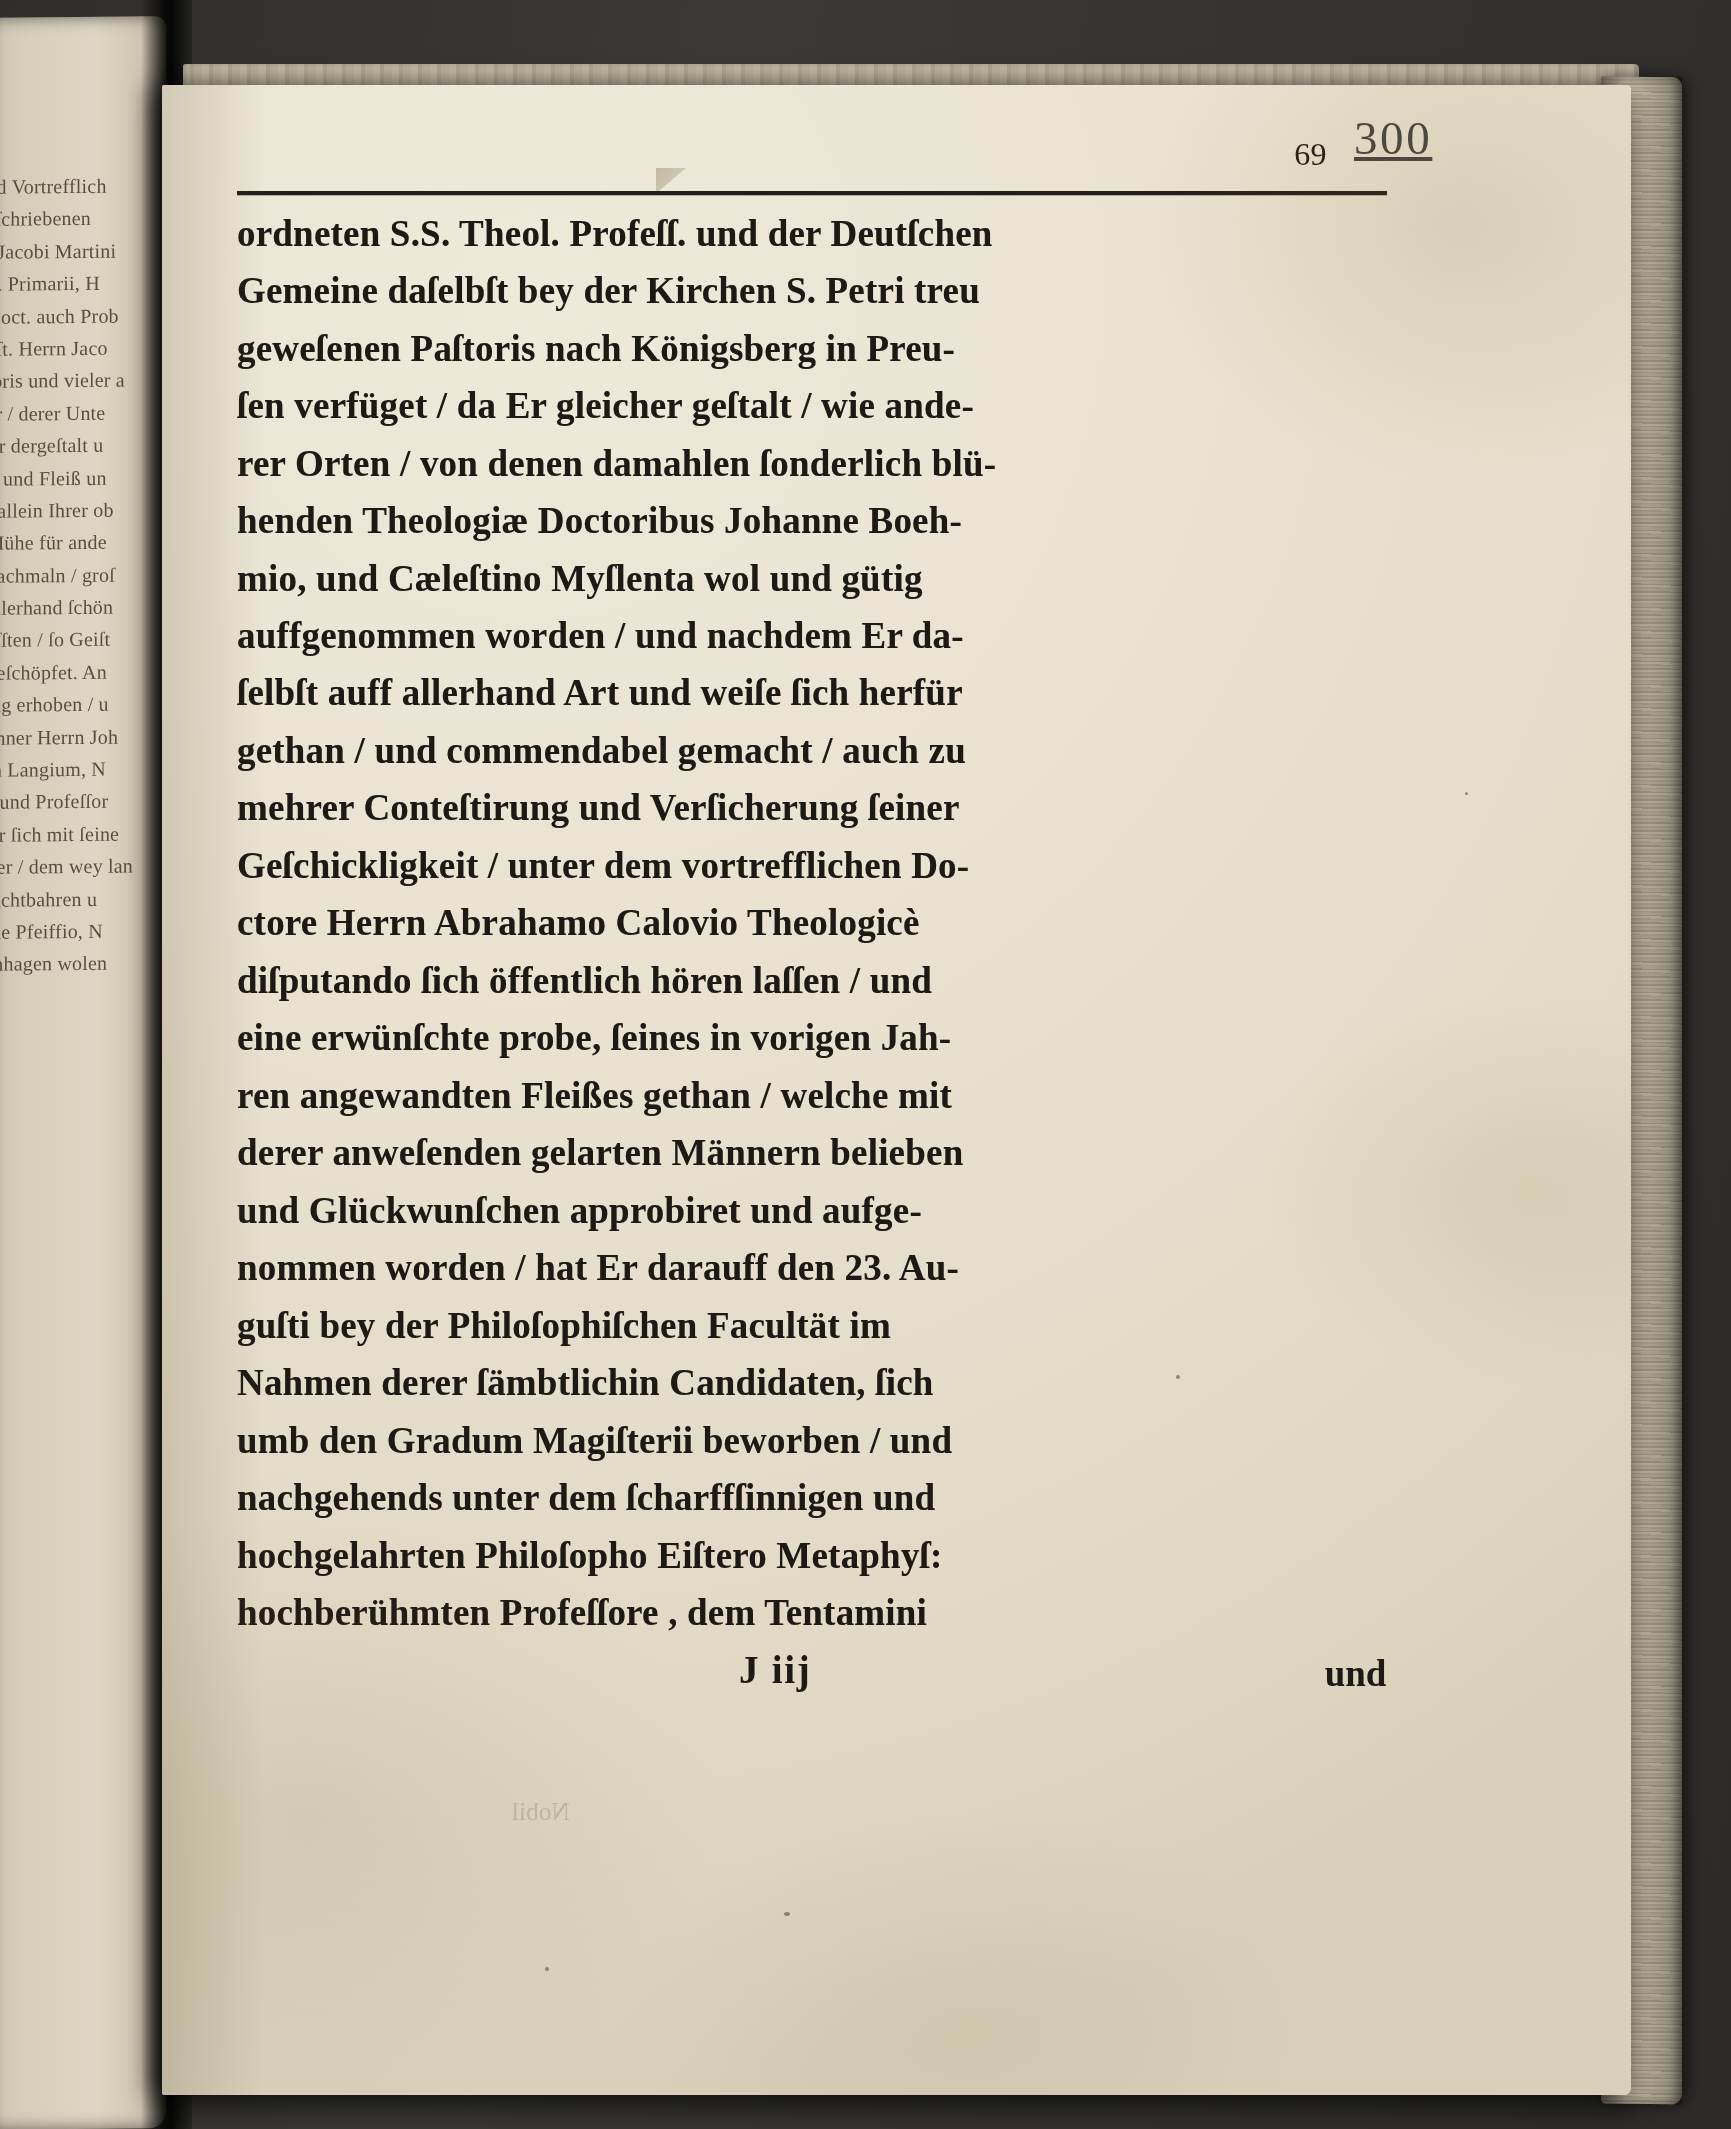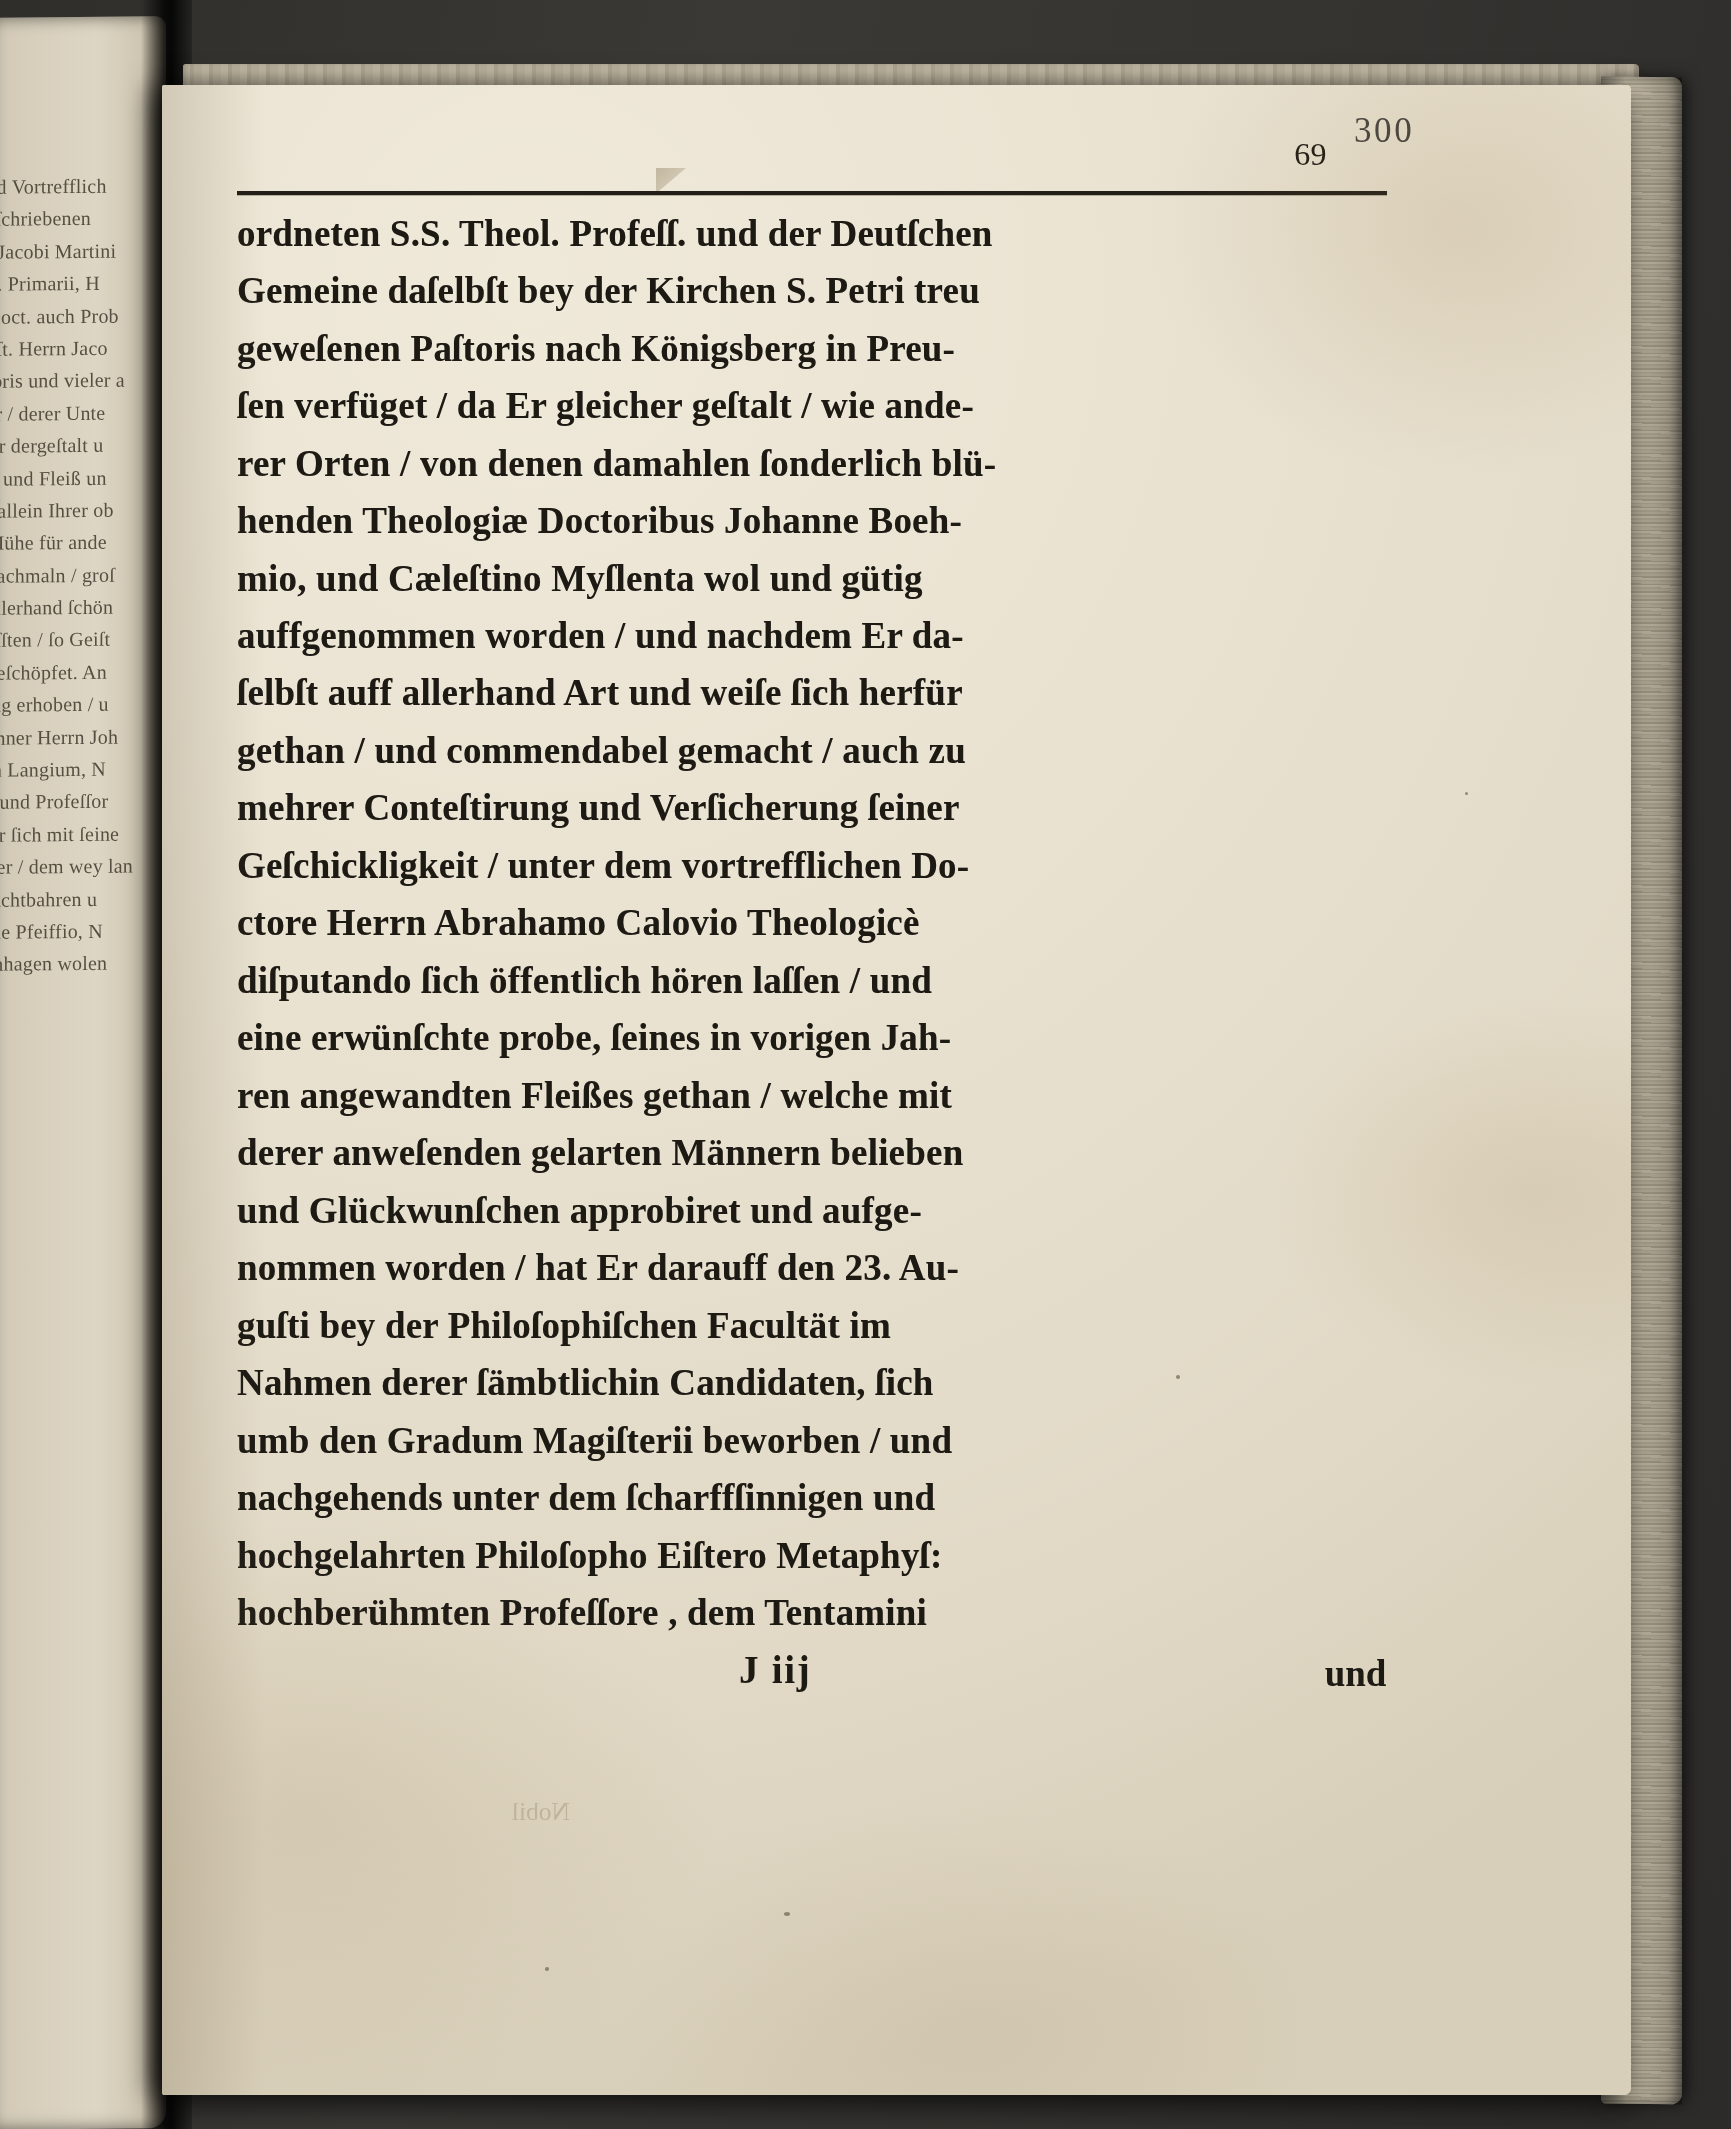--- a/index.html
+++ b/index.html
@@ -141,24 +141,25 @@
     right: 145px; top: 0;
     font-family: "Liberation Serif", serif;
     font-size: 32px;
     color: #1f1b15;
     letter-spacing: 0.4px;
   }
   .archive-no {
     position: absolute;
     left: 1354px; top: 111px;
     font-family: "Liberation Serif", serif;
-    font-size: 35px;
+    font-size: 47px;
     color: #33302a;
     letter-spacing: 2.6px;
     opacity: .85;
+    text-decoration: underline;
   }
   .rule {
     width: 1150px;
     height: 3.8px;
     background: #221e18;
     margin: 4.3px 0 14.5px 0;
     box-shadow: 0 0.9px 0 rgba(60,50,35,.35);
   }
 
   .body {

